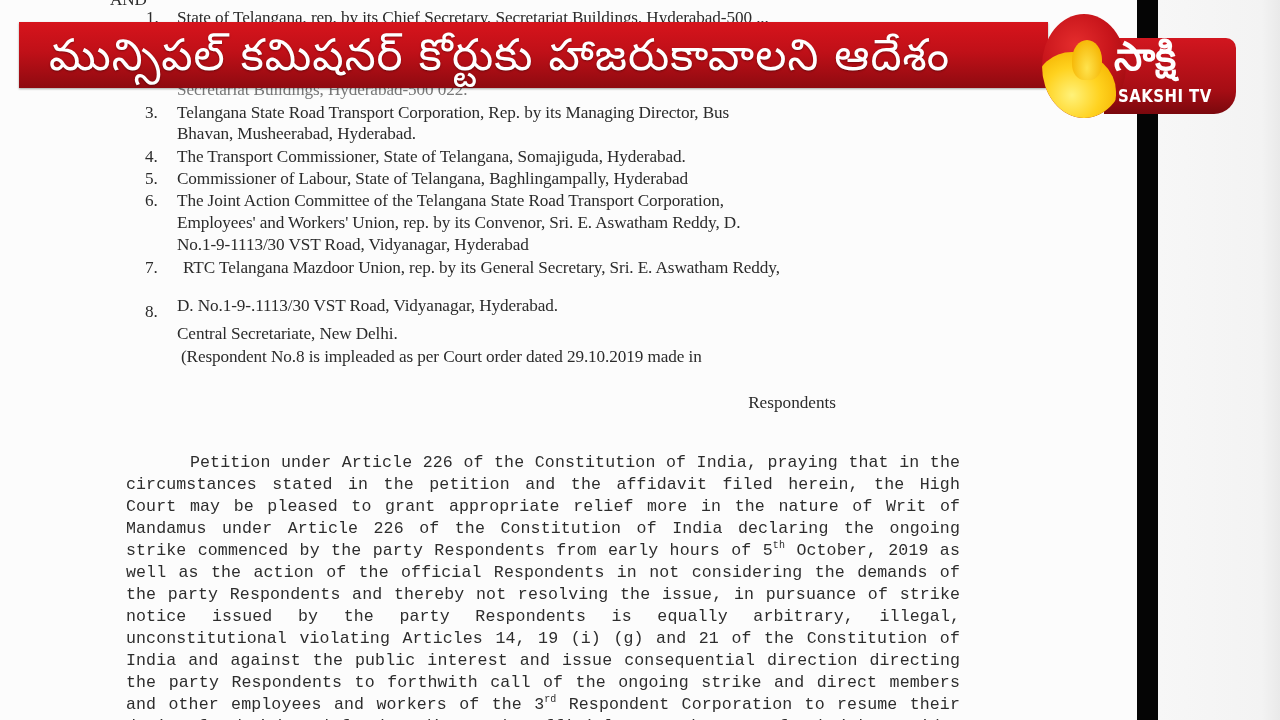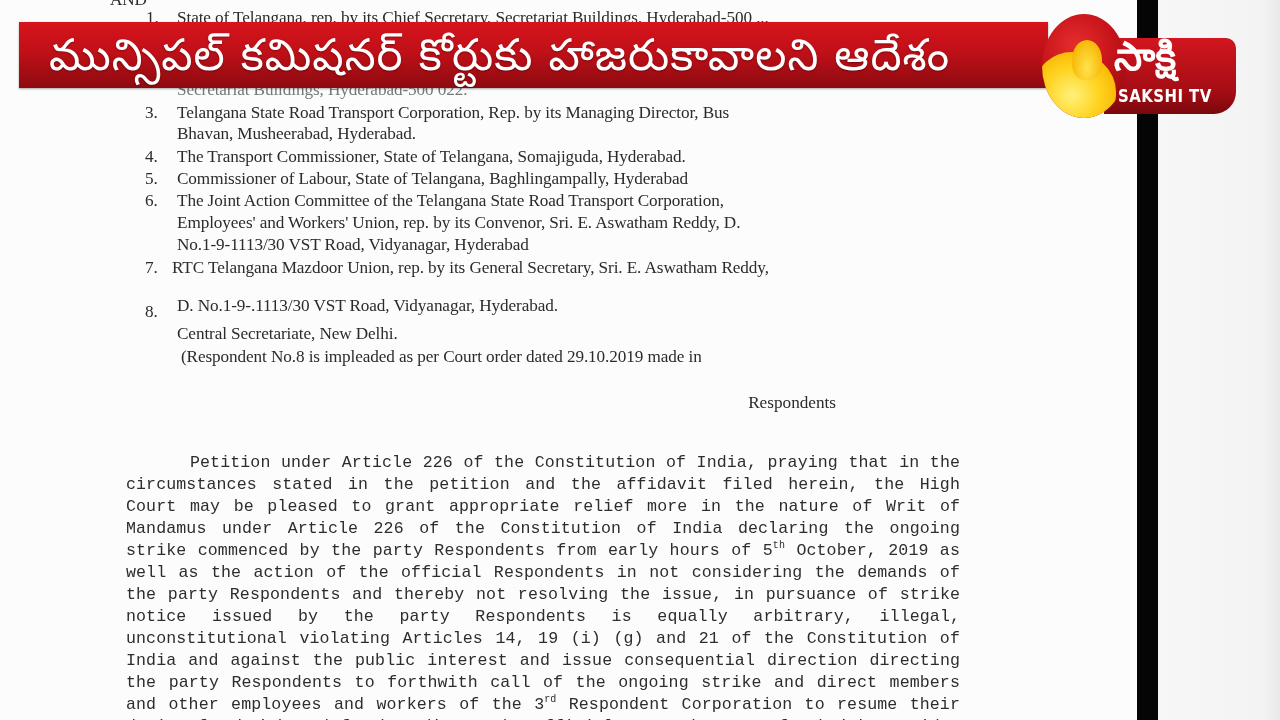--- a/index.html
+++ b/index.html
@@ -98,21 +98,21 @@
 
   <div class="num" style="left:145px; top:169px;">5.</div>
   <div class="line" style="left:177px; top:169px;">Commissioner of Labour, State of Telangana, Baghlingampally, Hyderabad</div>
 
   <div class="num" style="left:145px; top:191px;">6.</div>
   <div class="line" style="left:177px; top:213px;">Employees' and Workers' Union, rep. by its Convenor, Sri. E. Aswatham Reddy, D.</div>
   <div class="line" style="left:177px; top:191px;">The Joint Action Committee of the Telangana State Road Transport Corporation,</div>
   <div class="line" style="left:177px; top:235px;">No.1-9-1113/30 VST Road, Vidyanagar, Hyderabad</div>
 
   <div class="num" style="left:145px; top:258px;">7.</div>
-  <div class="line" style="left:172px; top:258px;">RTC Telangana Mazdoor Union, rep. by its General Secretary, Sri. E. Aswatham Reddy,</div>
+  <div class="line" style="left:183px; top:258px;">RTC Telangana Mazdoor Union, rep. by its General Secretary, Sri. E. Aswatham Reddy,</div>
   <div class="line" style="left:177px; top:280px;margin-top:16px;">D. No.1-9-.1113/30 VST Road, Vidyanagar, Hyderabad.</div>
 
   <div class="num" style="left:145px; top:302px;">8.</div>
   <div class="line" style="left:177px; top:324px;">Central Secretariate, New Delhi.</div>
 
   <div class="line" style="left:181px; top:347px;">(Respondent No.8 is impleaded as per Court order dated 29.10.2019 made in</div>
 
   <div class="respondents-label">Respondents</div>
 
   <div class="para" style="top:436px;">

